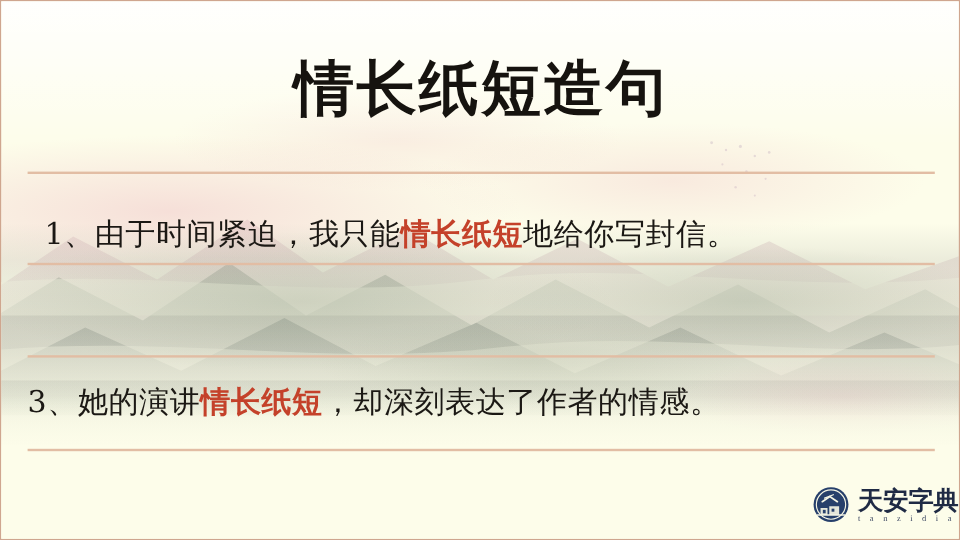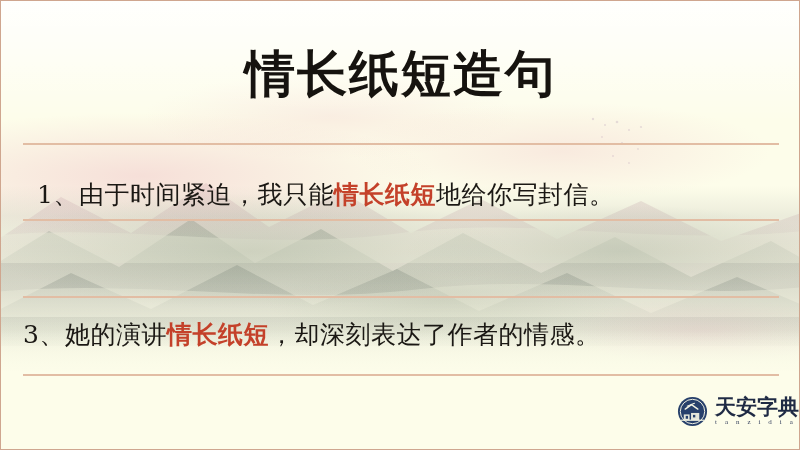--- a/index.html
+++ b/index.html
@@ -115,21 +115,21 @@
   }
 
   
   #brand-logo {
     position: absolute;
     left: 676px;
     top: 395px;
     width: 110px;
     height: 40px;
     display: flex;
-    align-items: flex-start;
+    align-items: flex-end;
     gap: 7px;
   }
   #brand-mark {
     width: 31px;
     height: 31px;
     flex: 0 0 31px;
   }
   #brand-text-block {
     display: flex;
     flex-direction: column;

